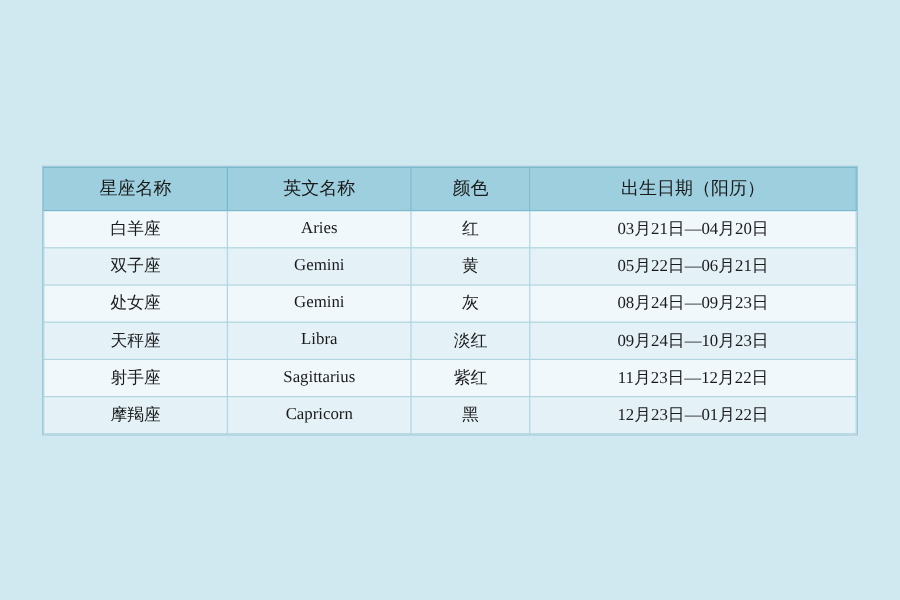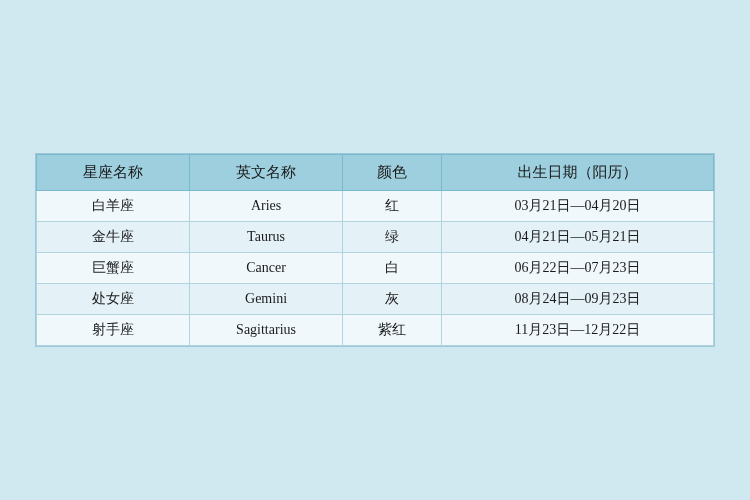--- a/index.html
+++ b/index.html
@@ -79,38 +79,44 @@
       </tr>
     </thead>
     <tbody id="table-body">
     <tr>
           <td>白羊座</td>
           <td>Aries</td>
           <td>红</td>
           <td>03月21日—04月20日</td>
         </tr>
         <tr>
-          <td>金牛座</td>
-          <td>Taurus</td>
-          <td>绿</td>
-          <td>04月21日—05月21日</td>
-        </tr>
-        <tr>
-          <td>巨蟹座</td>
-          <td>Cancer</td>
-          <td>白</td>
-          <td>06月22日—07月23日</td>
+          <td>双子座</td>
+          <td>Gemini</td>
+          <td>黄</td>
+          <td>05月22日—06月21日</td>
         </tr>
         <tr>
           <td>处女座</td>
           <td>Gemini</td>
           <td>灰</td>
           <td>08月24日—09月23日</td>
         </tr>
         <tr>
+          <td>天秤座</td>
+          <td>Libra</td>
+          <td>淡红</td>
+          <td>09月24日—10月23日</td>
+        </tr>
+        <tr>
           <td>射手座</td>
           <td>Sagittarius</td>
           <td>紫红</td>
           <td>11月23日—12月22日</td>
+        </tr>
+        <tr>
+          <td>摩羯座</td>
+          <td>Capricorn</td>
+          <td>黑</td>
+          <td>12月23日—01月22日</td>
         </tr>
       </tbody>
   </table>
 </div>
 
 </body></html>

